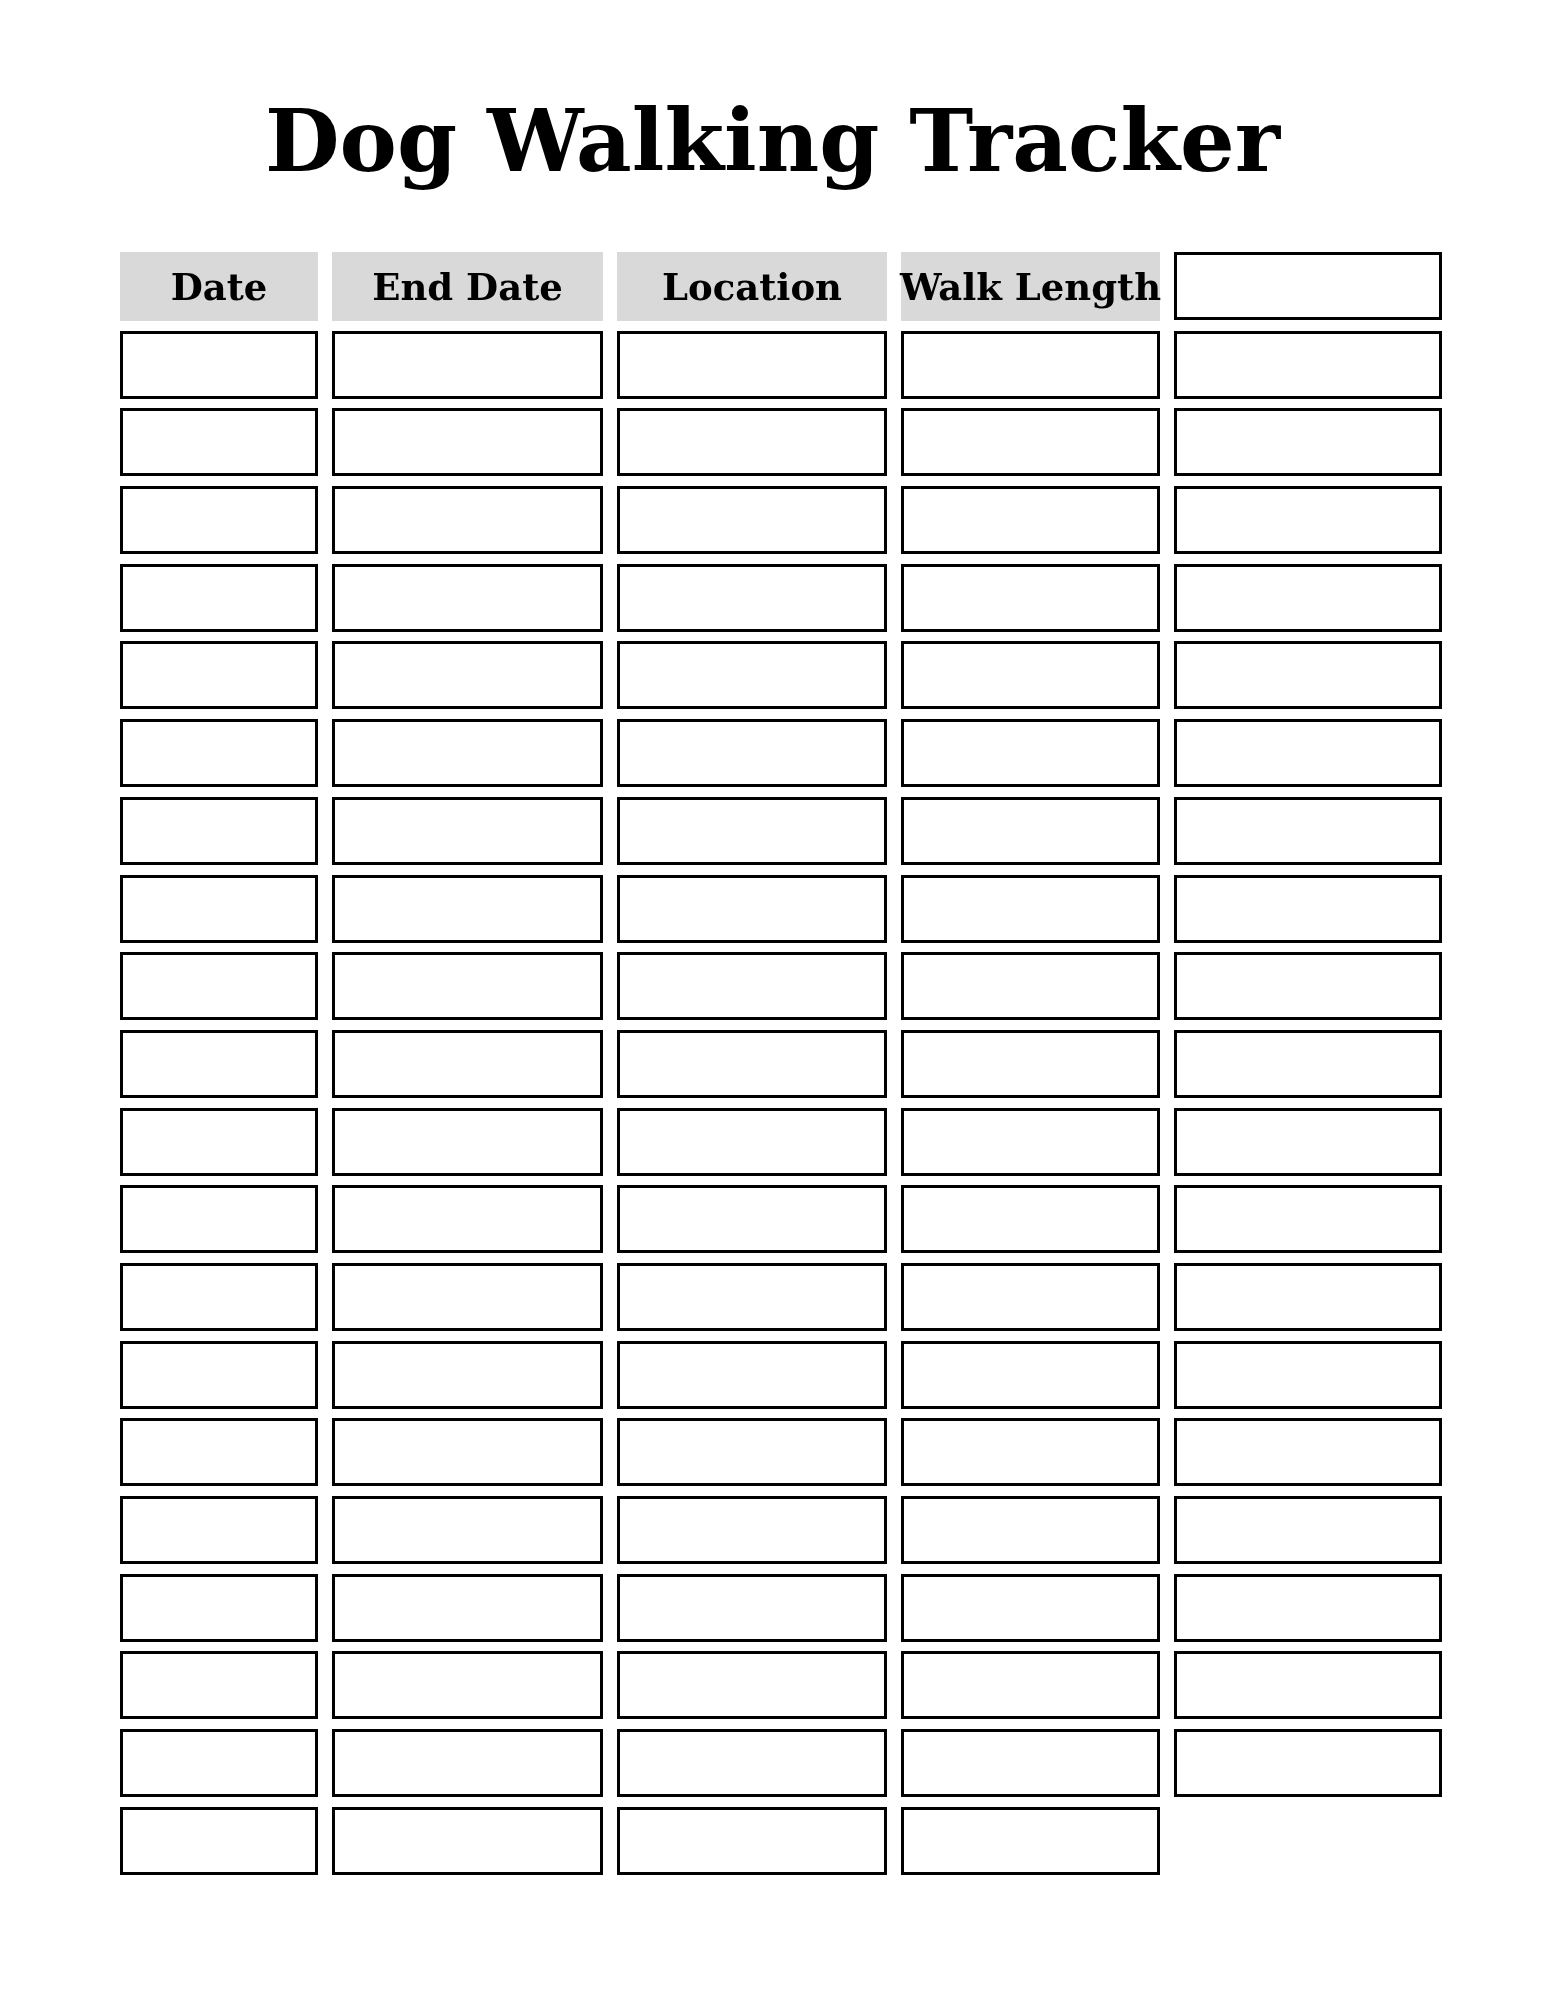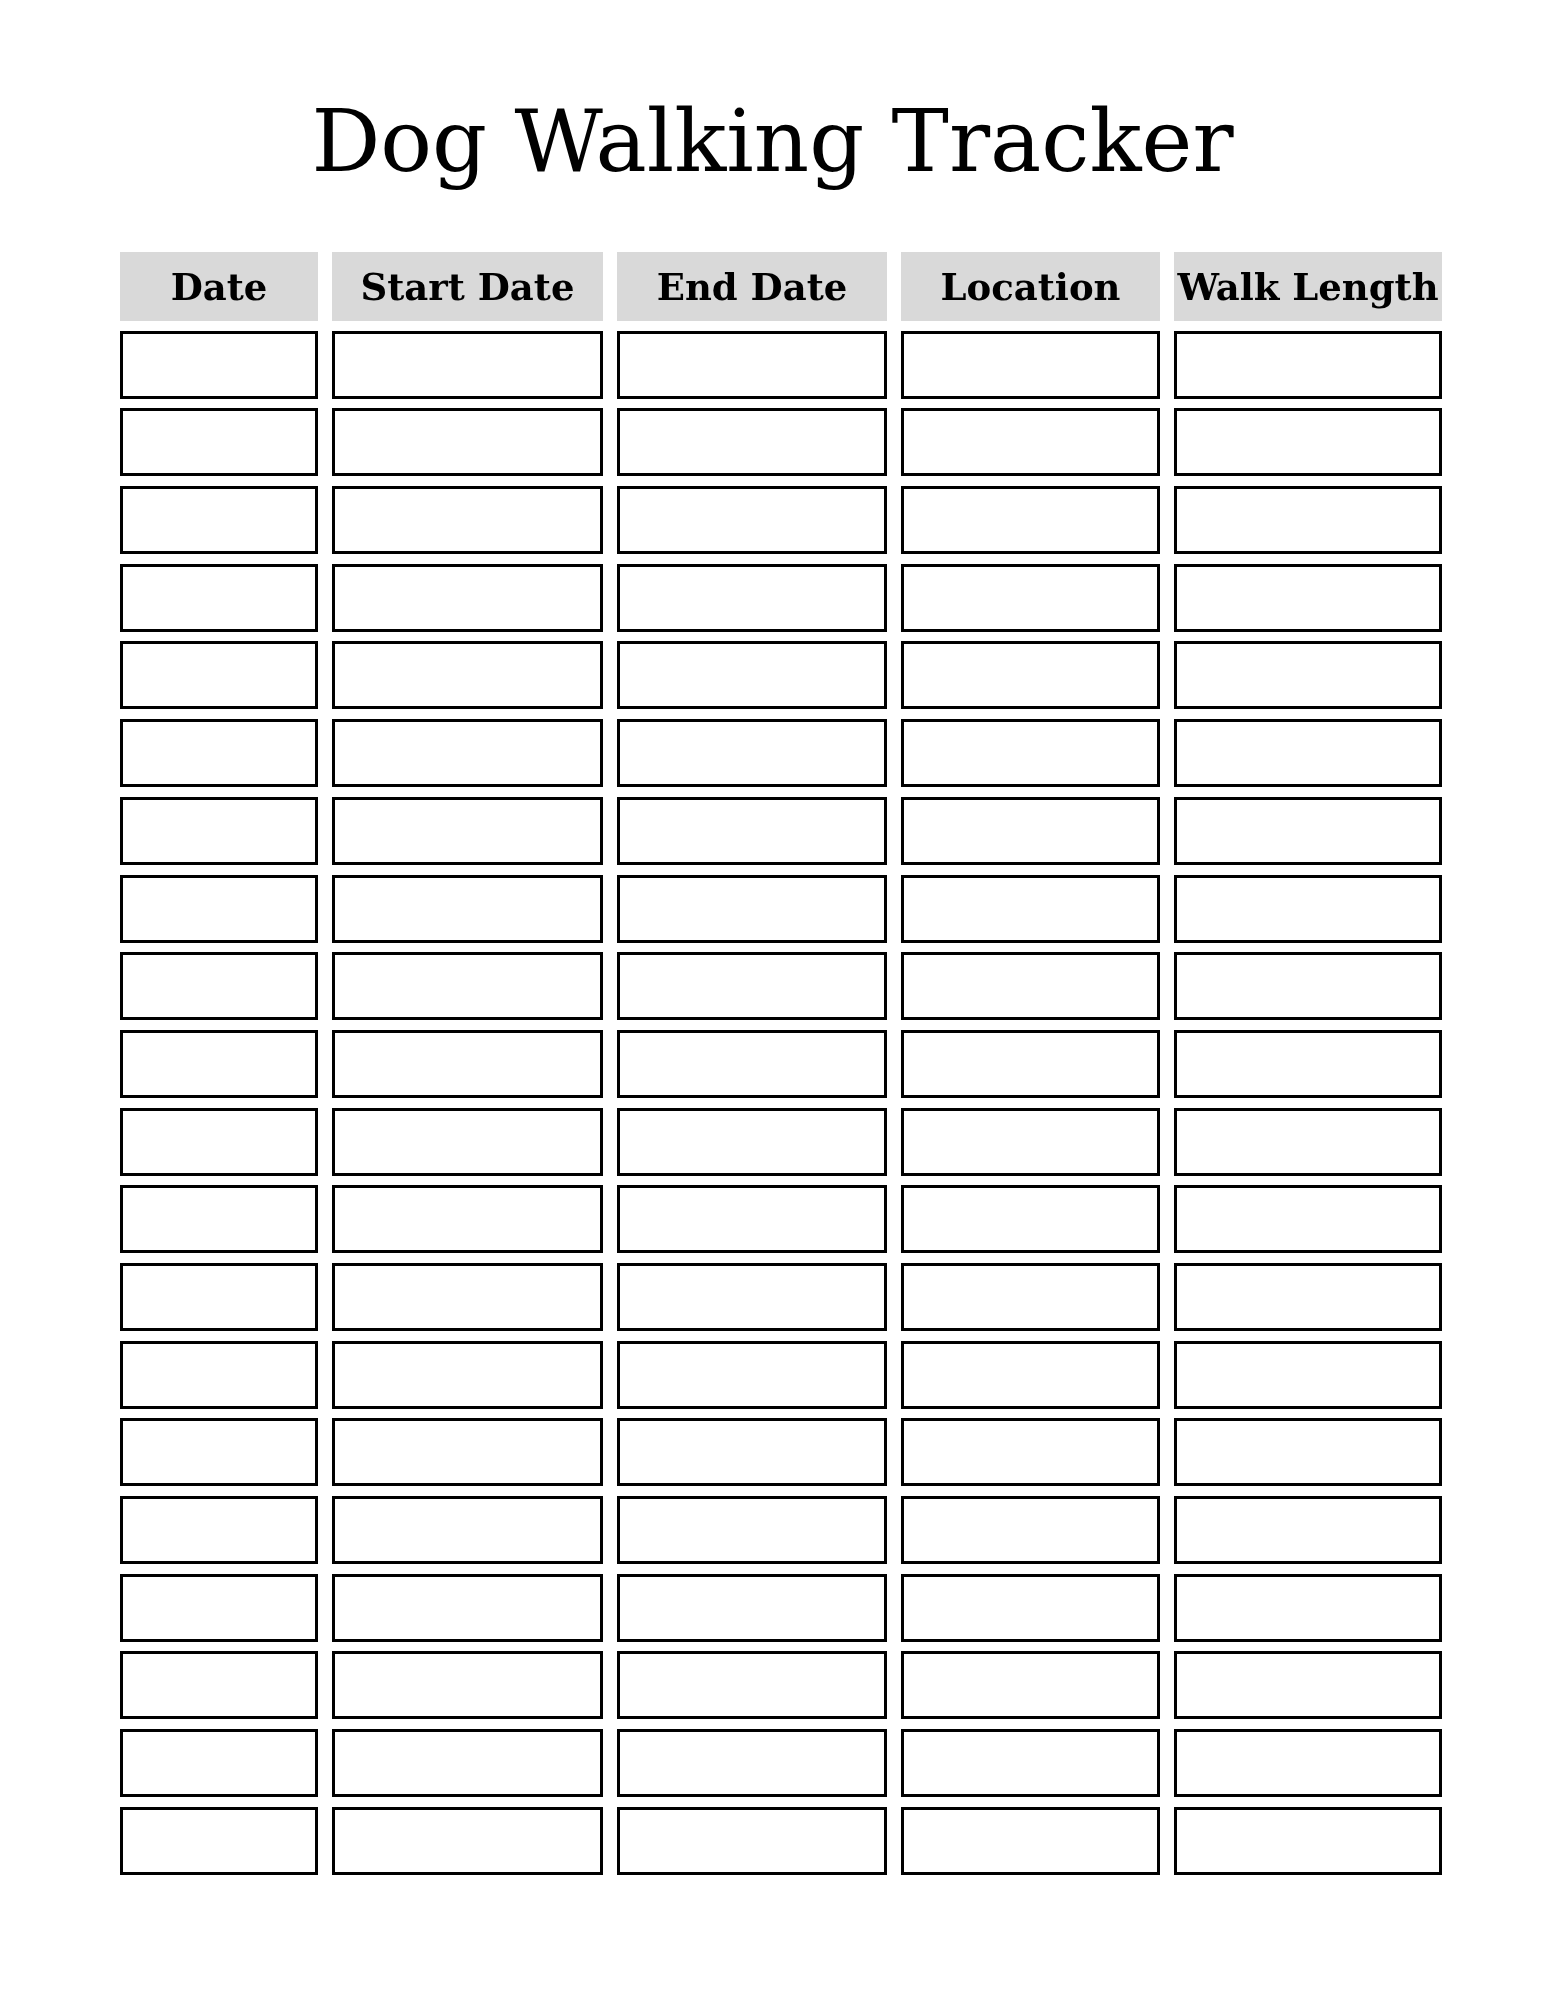--- a/index.html
+++ b/index.html
@@ -19,21 +19,21 @@
     font-family: "DejaVu Serif", "Liberation Serif", serif;
     color: var(--text);
   }
   .title {
     position: absolute;
     top: 98px;
     left: 0;
     width: 1545px;
     text-align: center;
     font-size: 86px;
-    font-weight: normal;
+    font-weight: bold;
     line-height: 1.0;
     letter-spacing: 0px;
     white-space: nowrap;
   }
   .tracker {
     position: absolute;
     top: 252px;
     left: 120px;
     width: 1322px;
     display: grid;
@@ -59,21 +59,20 @@
 </style>
 </head>
 <body>
 
 <div class="page">
 
   <h1 class="title">Dog Walking Tracker</h1>
 
   <div class="tracker">
     <div class="hcell">Date</div>
-    <div class="hcell">Start Date</div>
     <div class="hcell">End Date</div>
     <div class="hcell">Location</div>
     <div class="hcell">Walk Length</div>
 
   <div class="cell"></div>
       <div class="cell"></div>
       <div class="cell"></div>
       <div class="cell"></div>
       <div class="cell"></div>
       <div class="cell"></div>

